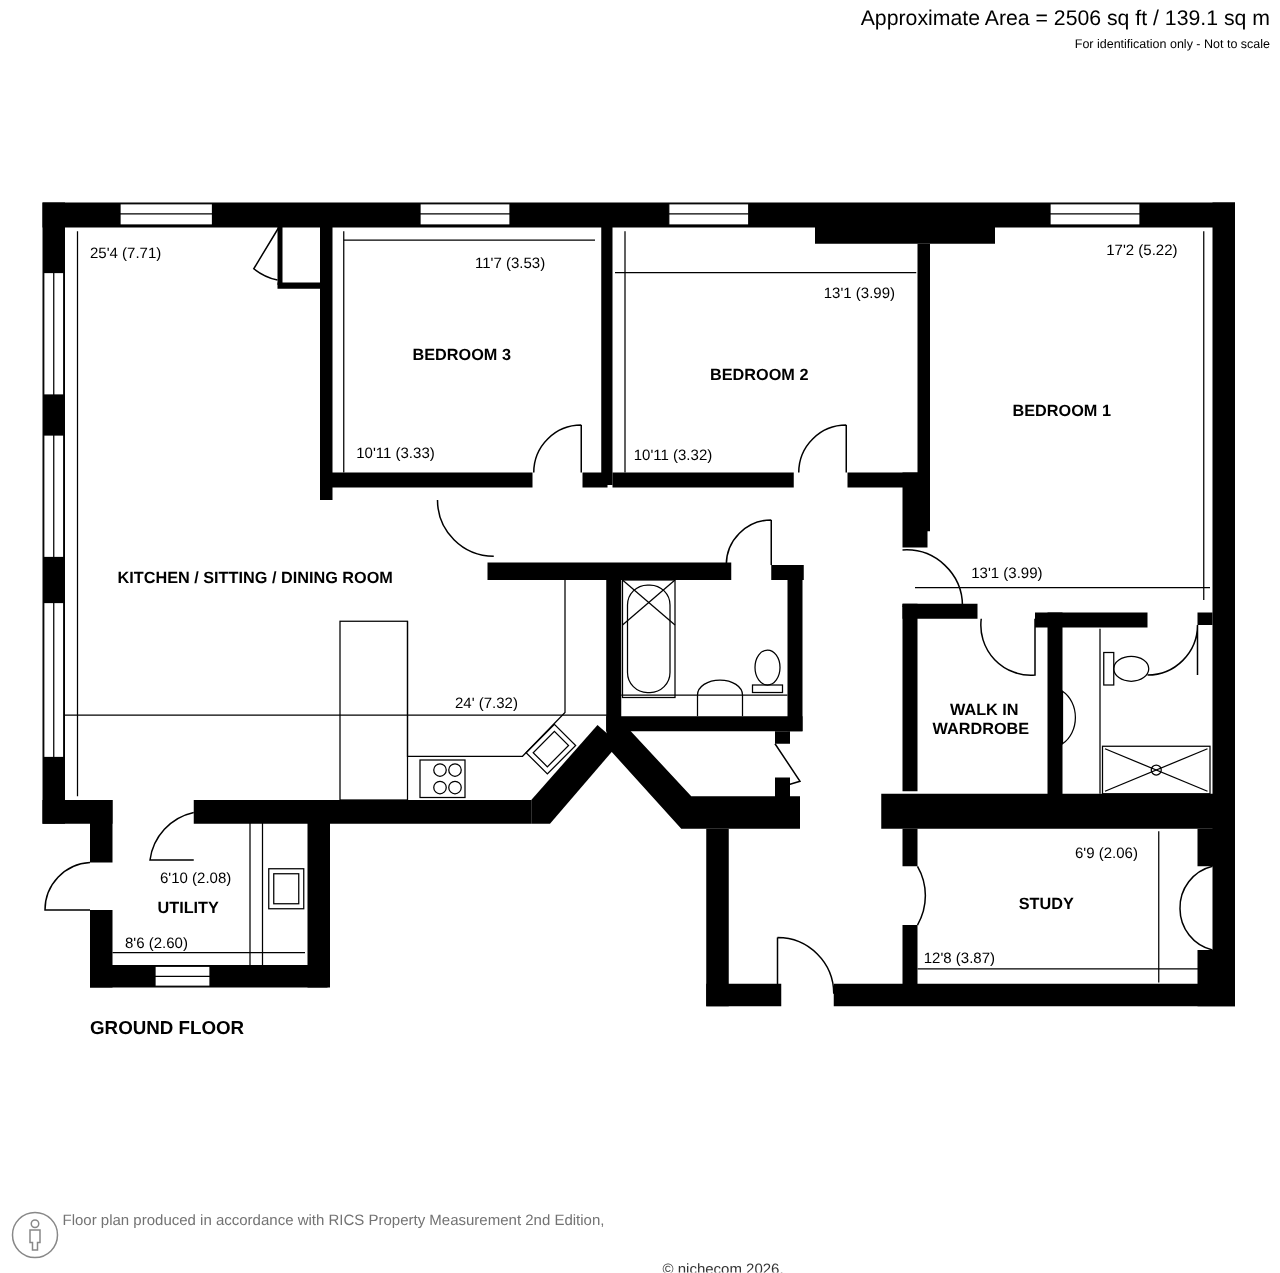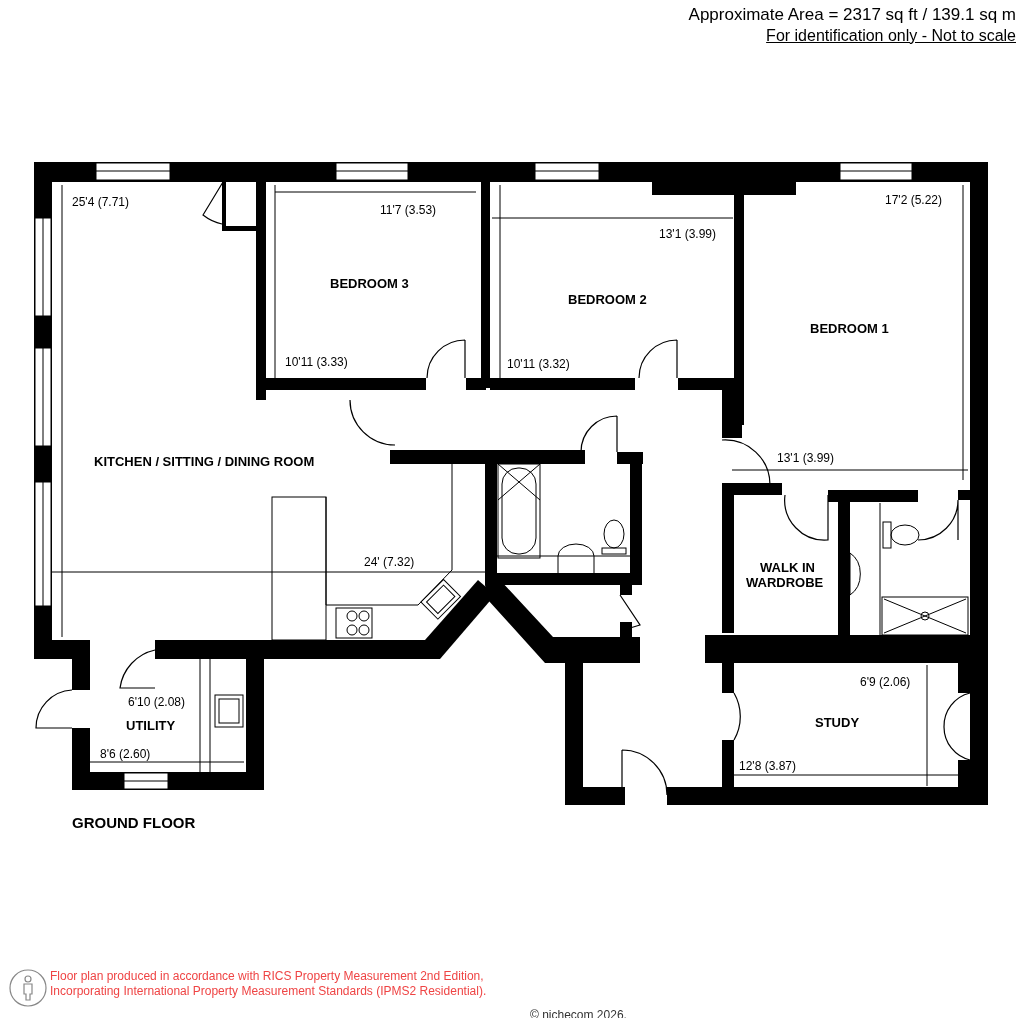--- a/index.html
+++ b/index.html
@@ -1,33 +1,33 @@
 <!DOCTYPE html>
 <html><head>
 <meta charset="utf-8">
 <style>
   html, body { margin: 0; padding: 0; background: #ffffff; }
   body { width: 1024px; height: 1018px; position: relative; overflow: hidden;
          font-family: "Liberation Sans", sans-serif; color: #000; }
   .header-area { position: absolute; right: 8px; top: 4px; text-align: right; }
   .area-title { font-size: 17px; line-height: 22px; }
-  .area-sub { font-size: 16px; line-height: 16px; margin-top: 2px; text-decoration: underline; }
+  .area-sub { font-size: 10px; line-height: 16px; margin-top: 2px; }
   svg.plan { position: absolute; left: 0; top: 0; }
   .room-label { font-weight: bold; font-size: 13px; }
   .dim { font-size: 12px; }
   .floor-label { position: absolute; left: 72px; top: 814px; font-weight: bold; font-size: 15px; }
-  .footer { position: absolute; left: 50px; top: 969px; font-size: 12px; line-height: 15px; color: #ef4444; }
+  .footer { position: absolute; left: 50px; top: 969px; font-size: 12px; line-height: 15px; color: #737373; text-align: center; }
   .footer-logo { position: absolute; left: 8px; top: 966px; }
   .copy { position: absolute; left: 530px; top: 1008px; font-size: 12px; color: #333; }
 </style>
 </head>
 <body>
 
 <div class="header-area">
-  <div class="area-title">Approximate Area = 2317 sq ft / 139.1 sq m</div>
+  <div class="area-title">Approximate Area = 2506 sq ft / 139.1 sq m</div>
   <div class="area-sub">For identification only - Not to scale</div>
 </div>
 
 <svg class="plan" width="1024" height="1018" viewBox="0 0 1024 1018">
   <g fill="#000">
 
     <rect x="34" y="162" width="954" height="20"></rect>
 
     <rect x="652" y="178" width="144" height="17"></rect>
 
@@ -200,15 +200,14 @@
 
 <div class="floor-label">GROUND FLOOR</div>
 
 <svg class="footer-logo" width="40" height="44" viewBox="0 0 40 44">
   <circle cx="20" cy="22" r="18" fill="none" stroke="#888" stroke-width="1.2"></circle>
   <circle cx="20" cy="13" r="3" fill="none" stroke="#888" stroke-width="1.2"></circle>
   <path d="M16,18 L24,18 L24,28 L22,28 L22,34 L18,34 L18,28 L16,28 Z" fill="none" stroke="#888" stroke-width="1.2"></path>
 </svg>
 <div class="footer">
   <div>Floor plan produced in accordance with RICS Property Measurement 2nd Edition,</div>
-  <div>Incorporating International Property Measurement Standards (IPMS2 Residential).</div>
 </div>
 <div class="copy">© nichecom 2026.</div>
 
 </body></html>

